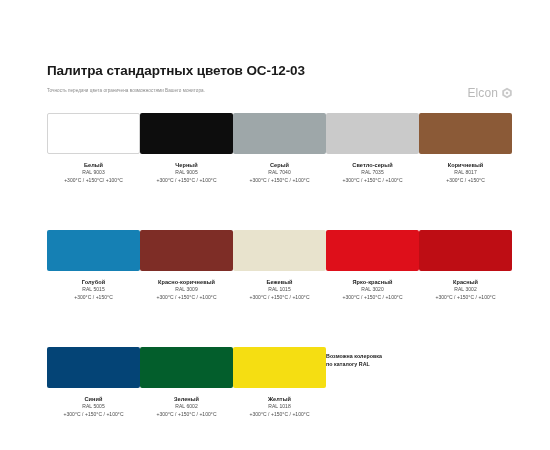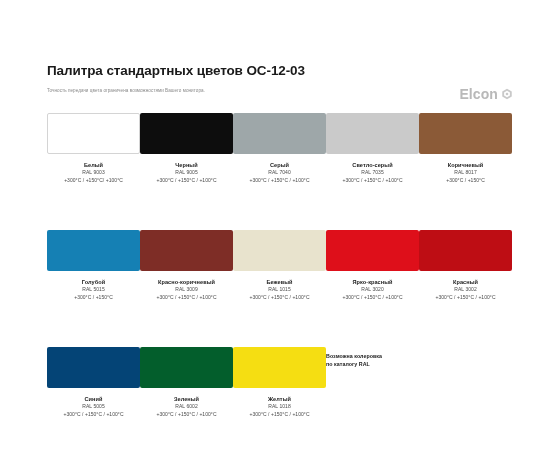--- a/index.html
+++ b/index.html
@@ -44,23 +44,23 @@
   }
   .brand {
     position: absolute;
     right: 37px;
     top: 86px;
     display: flex;
     align-items: center;
     gap: 3px;
   }
   .brand-text {
-    font-size: 14px;
+    font-size: 12px;
     color: #b9b9b9;
-    font-weight: bold;
+    font-weight: normal;
     letter-spacing: 0.1px;
   }
   .brand-mark {
     width: 12px;
     height: 12px;
     display: block;
   }
   .grid {
     position: absolute;
     left: 47px;

